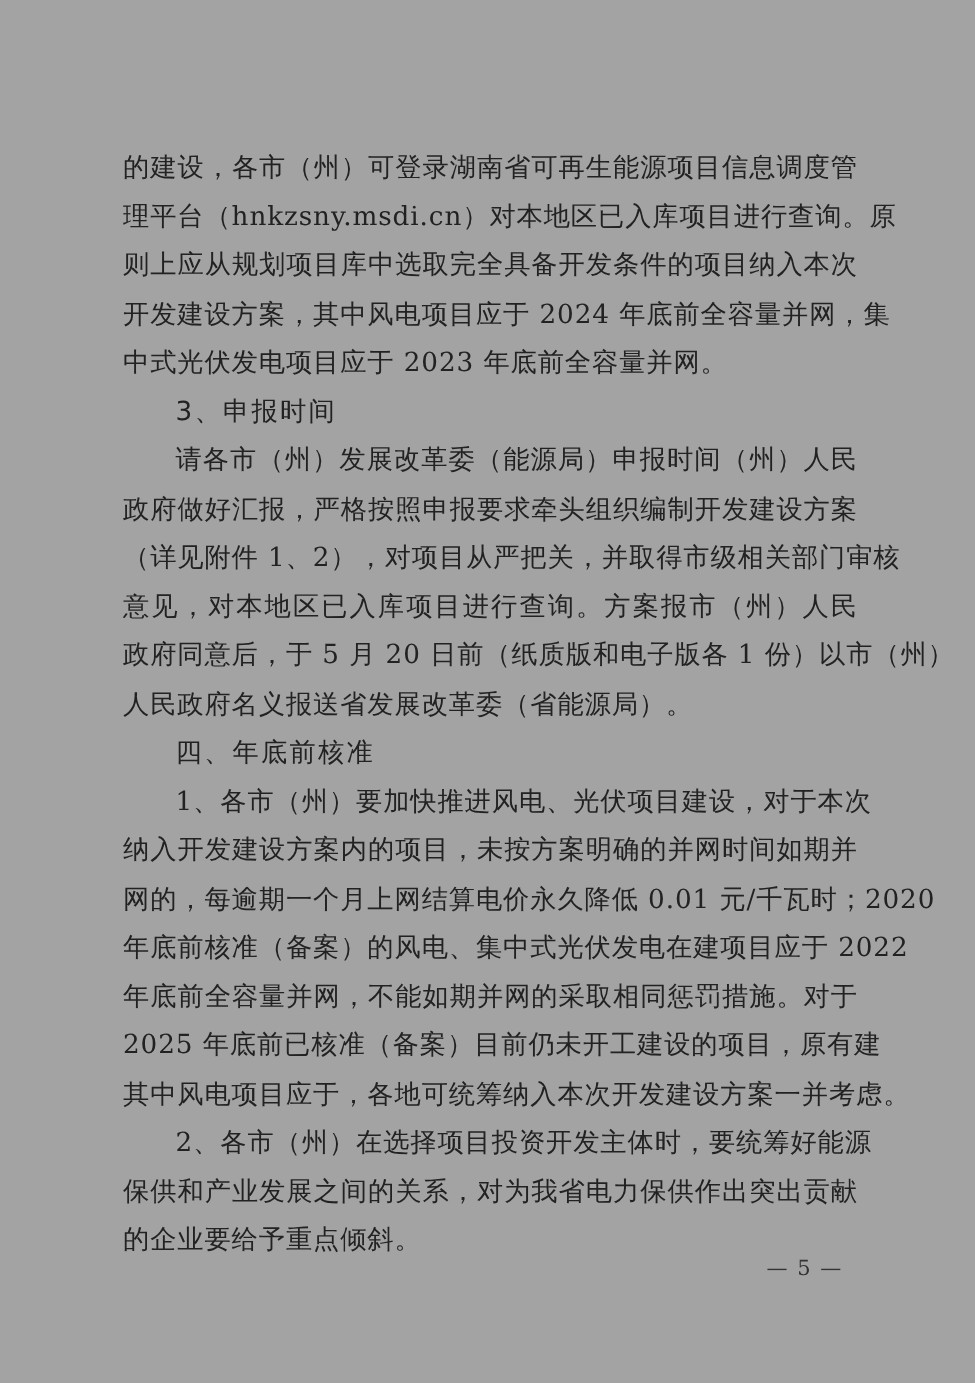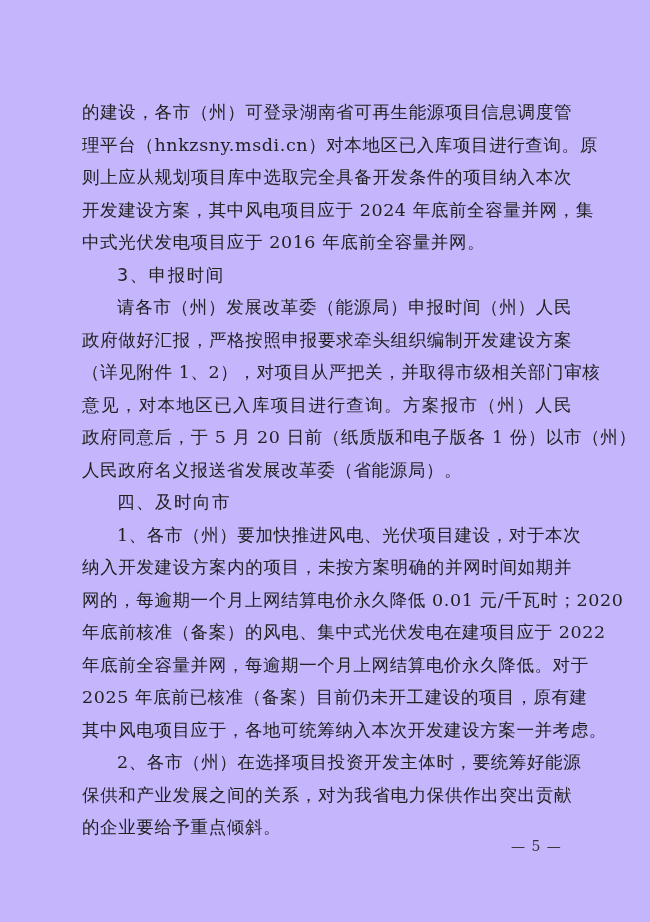--- a/index.html
+++ b/index.html
@@ -14,21 +14,21 @@
       overflow: hidden;
       font-family: "DejaVu Serif", "Liberation Serif", serif;
       color: #222222;
     }
     .page {
       position: absolute;
       left: 0;
       top: 0;
       width: 650px;
       height: 922px;
-      background: #c4b5fd;
+      background: #a3a3a3;
     }
     .content {
       position: absolute;
       left: 82px;
       top: 96px;
       width: 490px;
     }
     .line {
       height: 32.5px;
       line-height: 32.5px;
@@ -63,42 +63,42 @@
 <body>
 
 <div class="page">
   <div class="content">
 
     <div>
       <div class="line">的建设，各市（州）可登录湖南省可再生能源项目信息调度管</div>
       <div class="line">理平台（hnkzsny.msdi.cn）对本地区已入库项目进行查询。原</div>
       <div class="line">则上应从规划项目库中选取完全具备开发条件的项目纳入本次</div>
       <div class="line">开发建设方案，其中风电项目应于 2024 年底前全容量并网，集</div>
-      <div class="line last">中式光伏发电项目应于 2016 年底前全容量并网。</div>
+      <div class="line last">中式光伏发电项目应于 2023 年底前全容量并网。</div>
     </div>
 
     <div class="line heading indent">3、申报时间</div>
 
     <div>
       <div class="line indent">请各市（州）发展改革委（能源局）申报时间（州）人民</div>
       <div class="line">政府做好汇报，严格按照申报要求牵头组织编制开发建设方案</div>
       <div class="line">（详见附件 1、2），对项目从严把关，并取得市级相关部门审核</div>
       <div class="line">意见，对本地区已入库项目进行查询。方案报市（州）人民</div>
       <div class="line">政府同意后，于 5 月 20 日前（纸质版和电子版各 1 份）以市（州）</div>
       <div class="line last">人民政府名义报送省发展改革委（省能源局）。</div>
     </div>
 
-    <div class="line heading indent">四、及时向市</div>
+    <div class="line heading indent">四、年底前核准</div>
 
     <div>
       <div class="line indent">1、各市（州）要加快推进风电、光伏项目建设，对于本次</div>
       <div class="line">纳入开发建设方案内的项目，未按方案明确的并网时间如期并</div>
       <div class="line">网的，每逾期一个月上网结算电价永久降低 0.01 元/千瓦时；2020</div>
       <div class="line">年底前核准（备案）的风电、集中式光伏发电在建项目应于 2022</div>
-      <div class="line">年底前全容量并网，每逾期一个月上网结算电价永久降低。对于</div>
+      <div class="line">年底前全容量并网，不能如期并网的采取相同惩罚措施。对于</div>
       <div class="line">2025 年底前已核准（备案）目前仍未开工建设的项目，原有建</div>
       <div class="line last">其中风电项目应于，各地可统筹纳入本次开发建设方案一并考虑。</div>
     </div>
 
     <div>
       <div class="line indent">2、各市（州）在选择项目投资开发主体时，要统筹好能源</div>
       <div class="line">保供和产业发展之间的关系，对为我省电力保供作出突出贡献</div>
       <div class="line last">的企业要给予重点倾斜。</div>
     </div>
 

